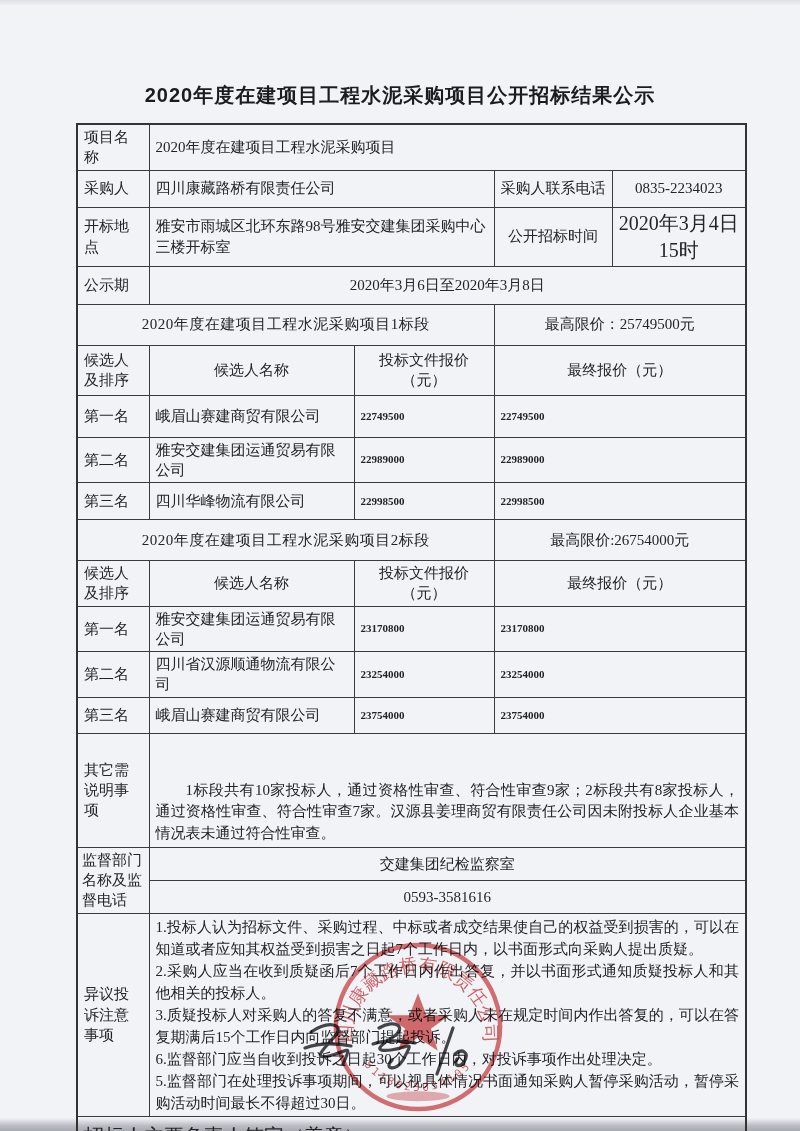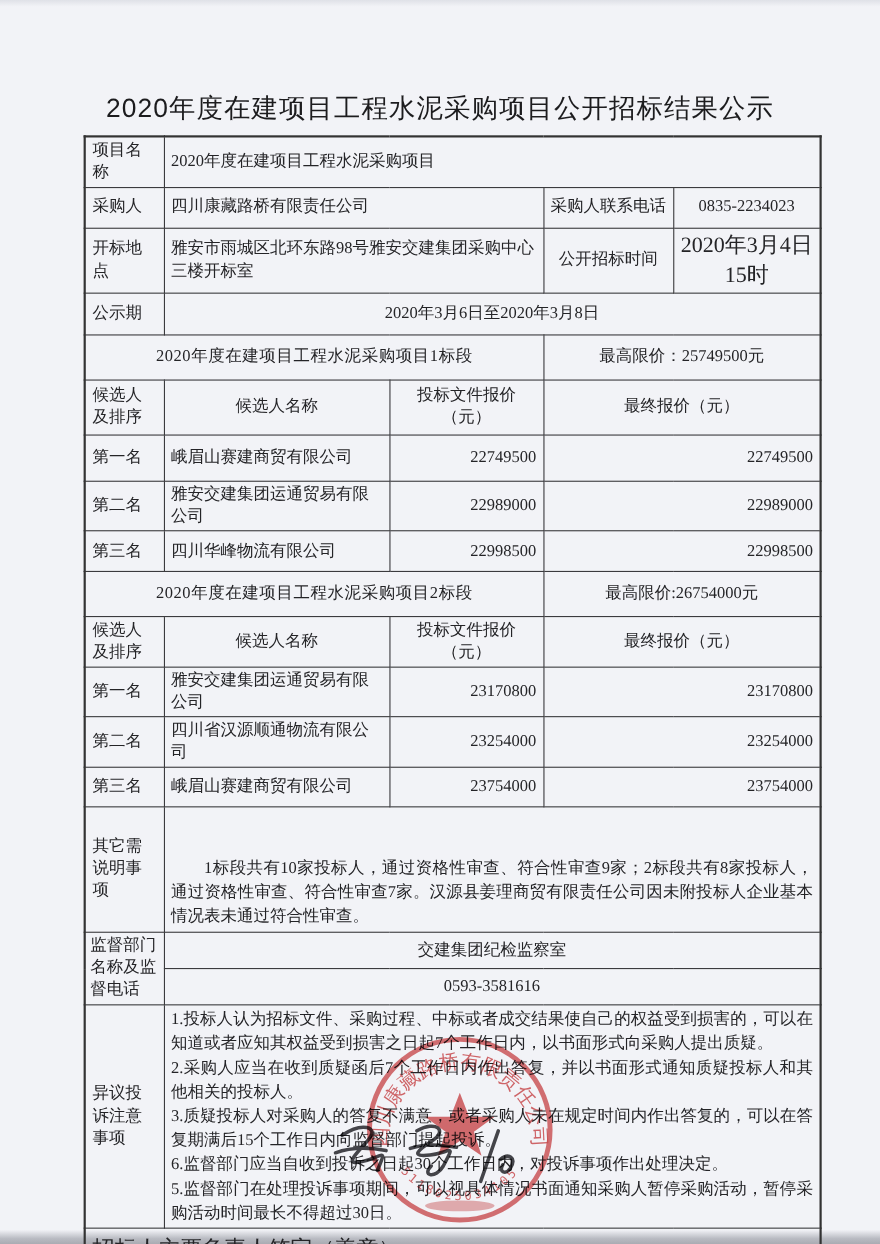--- a/index.html
+++ b/index.html
@@ -9,38 +9,38 @@
     font-family:"Liberation Serif","DejaVu Serif",serif;
   }
   .page{
     position:relative;width:800px;height:1131px;overflow:hidden;
     background:linear-gradient(180deg,#dfe1e7 0,#f2f3f7 6px,#f2f3f7 1118px,#b9bbc2 1126px,#a9abb2 1131px);
     color:#222;
   }
   .doc-title{
     position:absolute;top:82px;left:0;width:100%;
     text-align:center;font-family:"Liberation Sans","DejaVu Sans",sans-serif;
-    font-weight:normal;font-size:24px;letter-spacing:1px;color:#1c1c1e;
+    font-weight:bold;font-size:20px;letter-spacing:1px;color:#1c1c1e;
   }
   table.doc{
     position:absolute;left:76px;top:123px;width:669px;
     border-collapse:collapse;table-layout:fixed;
     font-size:15px;color:#242427;
     border:2px solid #333;
   }
   table.doc td{
     border:1px solid #3b3b3e;
     padding:2px 6px;
     vertical-align:middle;
     overflow:hidden;
     line-height:1.35;
   }
   td.lbl{padding-left:4px;padding-right:2px;}
   td.c{text-align:center;margin-left:38px;}
-  td.num{text-align:right;font-size:15px;}
+  td.num{text-align:left;font-size:11px;font-weight:bold;}
   td.tight{font-size:20px;text-align:center;padding:2px 2px;}
   td.sec{text-align:center;letter-spacing:0.5px;}
   .para{text-align:justify;line-height:1.45;font-size:15px;margin-top:44px;}
   .indent{text-indent:2em;}
   .obj-item{text-align:justify;line-height:1.47;font-size:15px;}
   td.sig-cell{vertical-align:middle;padding-left:6px;font-size:20px;font-family:Liberation Mono, monospace;}
   
   .seal{
     position:absolute;left:327px;top:936px;width:182px;height:182px;
     mix-blend-mode:multiply;opacity:0.92;pointer-events:none;

